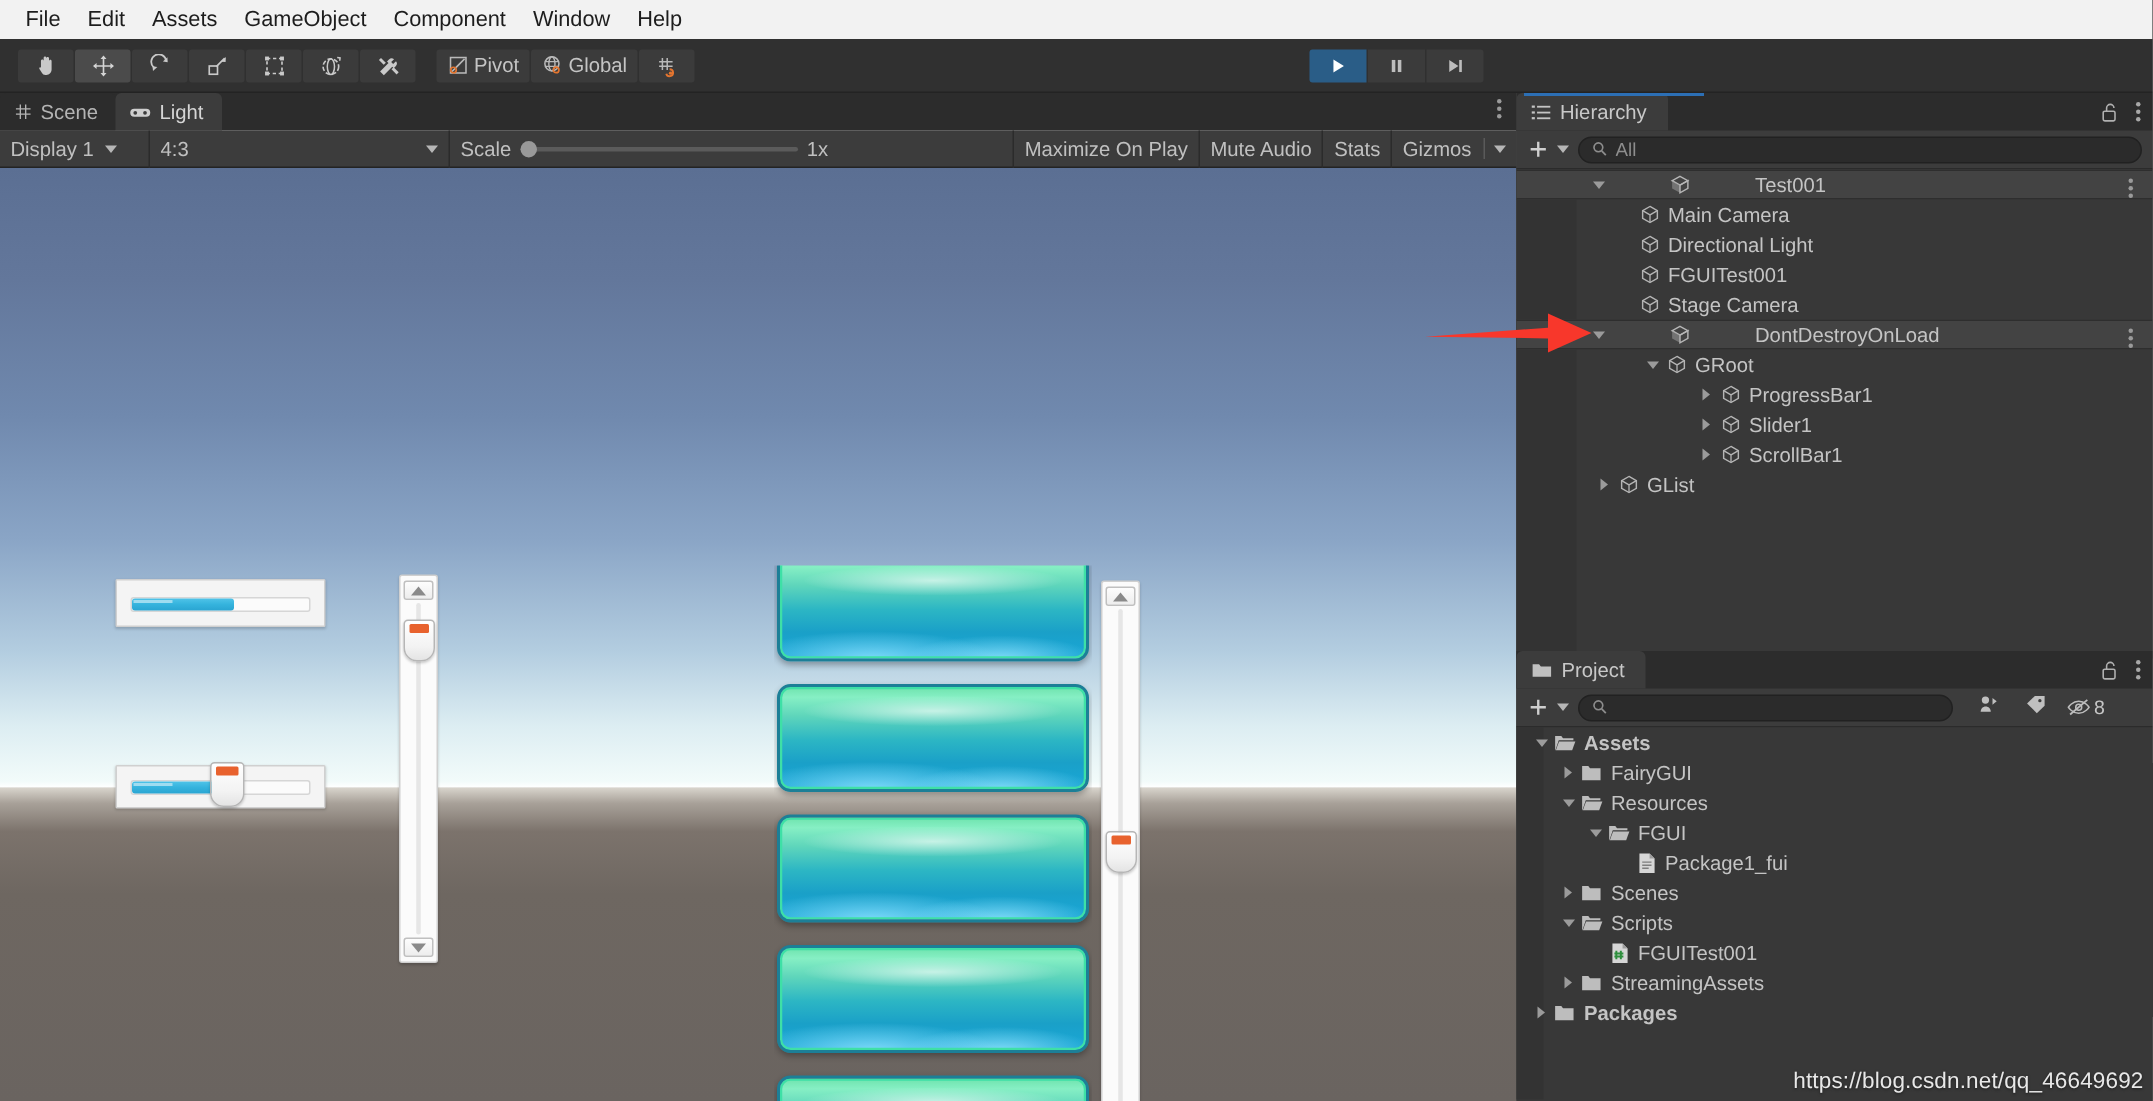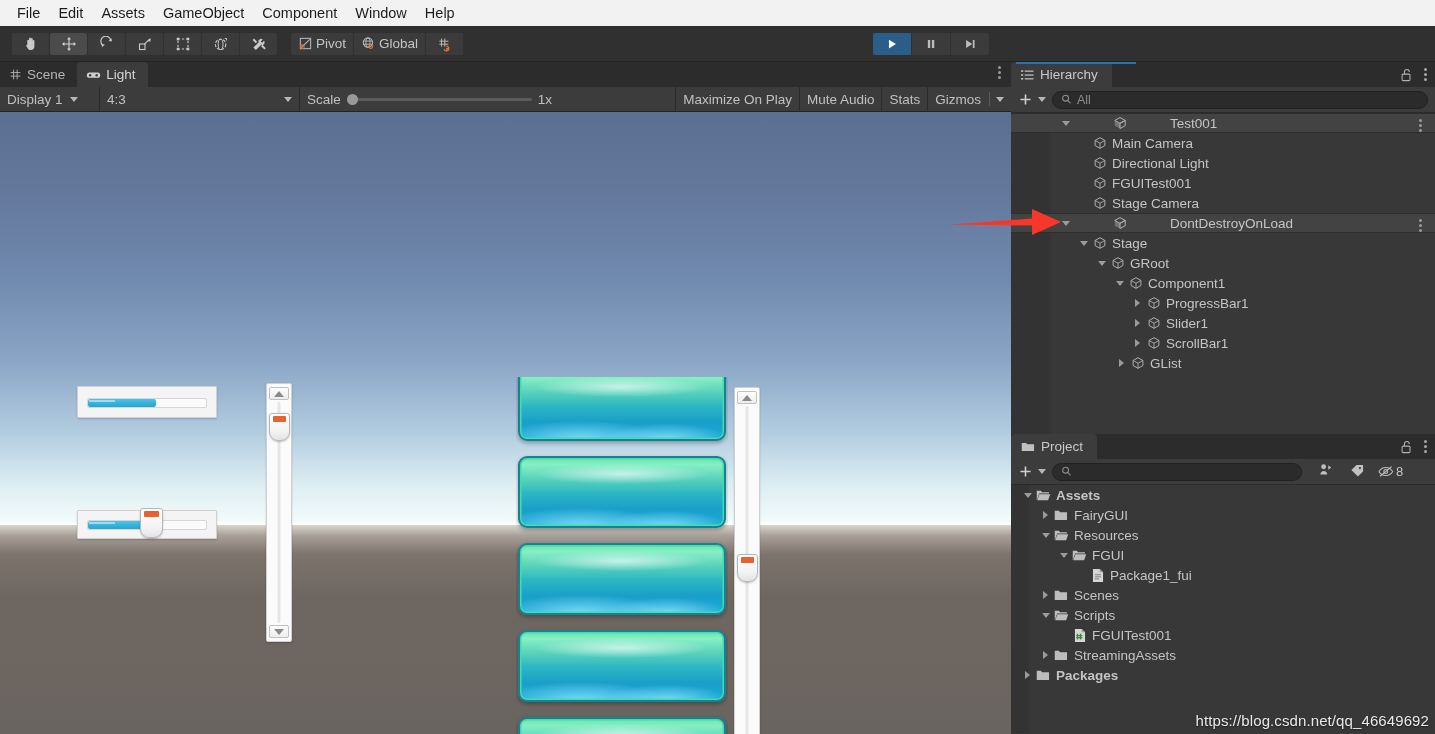--- a/index.html
+++ b/index.html
@@ -622,93 +622,69 @@
               <path d="M8 8.4 L14 5.1 L14 11 L8 14.3 Z" fill="none" stroke="#b6b6b6" stroke-width="1.1"></path>
             </svg>
           </span>
           <span class="tlabel">DontDestroyOnLoad</span>
           <span class="kebab">
             <i></i>
             <i></i>
             <i></i>
           </span>
         </div>
-        <div class="trow" style="padding-left: 66px;">
+        <div class="trow" style="padding-left: 84px;">
           <span class="tw">
             <span class="tw-arrow-d"></span>
           </span>
           <span class="ticon">
             <svg width="14" height="14" viewBox="0 0 16 16">
               <path d="M8 1.9 L13.6 5.1 L13.6 10.9 L8 14.1 L2.4 10.9 L2.4 5.1 Z" fill="none" stroke="#b4b4b4" stroke-width="1.1"></path>
               <path d="M2.4 5.1 L8 8.3 L13.6 5.1 M8 8.3 L8 14.1" fill="none" stroke="#b4b4b4" stroke-width="1"></path>
             </svg>
           </span>
-          <span class="tlabel">Stage</span>
-        </div>
-        <div class="trow" style="padding-left: 84px;">
-          <span class="tw">
-            <span class="tw-arrow-d"></span>
+          <span class="tlabel">GRoot</span>
+        </div>
+        <div class="trow" style="padding-left: 120px;">
+          <span class="tw">
+            <span class="tw-arrow-r"></span>
           </span>
           <span class="ticon">
             <svg width="14" height="14" viewBox="0 0 16 16">
               <path d="M8 1.9 L13.6 5.1 L13.6 10.9 L8 14.1 L2.4 10.9 L2.4 5.1 Z" fill="none" stroke="#b4b4b4" stroke-width="1.1"></path>
               <path d="M2.4 5.1 L8 8.3 L13.6 5.1 M8 8.3 L8 14.1" fill="none" stroke="#b4b4b4" stroke-width="1"></path>
             </svg>
           </span>
-          <span class="tlabel">GRoot</span>
-        </div>
-        <div class="trow" style="padding-left: 102px;">
-          <span class="tw">
-            <span class="tw-arrow-d"></span>
+          <span class="tlabel">ProgressBar1</span>
+        </div>
+        <div class="trow" style="padding-left: 120px;">
+          <span class="tw">
+            <span class="tw-arrow-r"></span>
           </span>
           <span class="ticon">
             <svg width="14" height="14" viewBox="0 0 16 16">
               <path d="M8 1.9 L13.6 5.1 L13.6 10.9 L8 14.1 L2.4 10.9 L2.4 5.1 Z" fill="none" stroke="#b4b4b4" stroke-width="1.1"></path>
               <path d="M2.4 5.1 L8 8.3 L13.6 5.1 M8 8.3 L8 14.1" fill="none" stroke="#b4b4b4" stroke-width="1"></path>
             </svg>
           </span>
-          <span class="tlabel">Component1</span>
+          <span class="tlabel">Slider1</span>
         </div>
         <div class="trow" style="padding-left: 120px;">
           <span class="tw">
             <span class="tw-arrow-r"></span>
           </span>
           <span class="ticon">
             <svg width="14" height="14" viewBox="0 0 16 16">
               <path d="M8 1.9 L13.6 5.1 L13.6 10.9 L8 14.1 L2.4 10.9 L2.4 5.1 Z" fill="none" stroke="#b4b4b4" stroke-width="1.1"></path>
               <path d="M2.4 5.1 L8 8.3 L13.6 5.1 M8 8.3 L8 14.1" fill="none" stroke="#b4b4b4" stroke-width="1"></path>
             </svg>
           </span>
-          <span class="tlabel">ProgressBar1</span>
-        </div>
-        <div class="trow" style="padding-left: 120px;">
-          <span class="tw">
-            <span class="tw-arrow-r"></span>
-          </span>
-          <span class="ticon">
-            <svg width="14" height="14" viewBox="0 0 16 16">
-              <path d="M8 1.9 L13.6 5.1 L13.6 10.9 L8 14.1 L2.4 10.9 L2.4 5.1 Z" fill="none" stroke="#b4b4b4" stroke-width="1.1"></path>
-              <path d="M2.4 5.1 L8 8.3 L13.6 5.1 M8 8.3 L8 14.1" fill="none" stroke="#b4b4b4" stroke-width="1"></path>
-            </svg>
-          </span>
-          <span class="tlabel">Slider1</span>
-        </div>
-        <div class="trow" style="padding-left: 120px;">
-          <span class="tw">
-            <span class="tw-arrow-r"></span>
-          </span>
-          <span class="ticon">
-            <svg width="14" height="14" viewBox="0 0 16 16">
-              <path d="M8 1.9 L13.6 5.1 L13.6 10.9 L8 14.1 L2.4 10.9 L2.4 5.1 Z" fill="none" stroke="#b4b4b4" stroke-width="1.1"></path>
-              <path d="M2.4 5.1 L8 8.3 L13.6 5.1 M8 8.3 L8 14.1" fill="none" stroke="#b4b4b4" stroke-width="1"></path>
-            </svg>
-          </span>
           <span class="tlabel">ScrollBar1</span>
         </div>
-        <div class="trow" style="padding-left: 104px;">
+        <div class="trow" style="padding-left: 52px;">
           <span class="tw">
             <span class="tw-arrow-r"></span>
           </span>
           <span class="ticon">
             <svg width="14" height="14" viewBox="0 0 16 16">
               <path d="M8 1.9 L13.6 5.1 L13.6 10.9 L8 14.1 L2.4 10.9 L2.4 5.1 Z" fill="none" stroke="#b4b4b4" stroke-width="1.1"></path>
               <path d="M2.4 5.1 L8 8.3 L13.6 5.1 M8 8.3 L8 14.1" fill="none" stroke="#b4b4b4" stroke-width="1"></path>
             </svg>
           </span>
           <span class="tlabel">GList</span>

